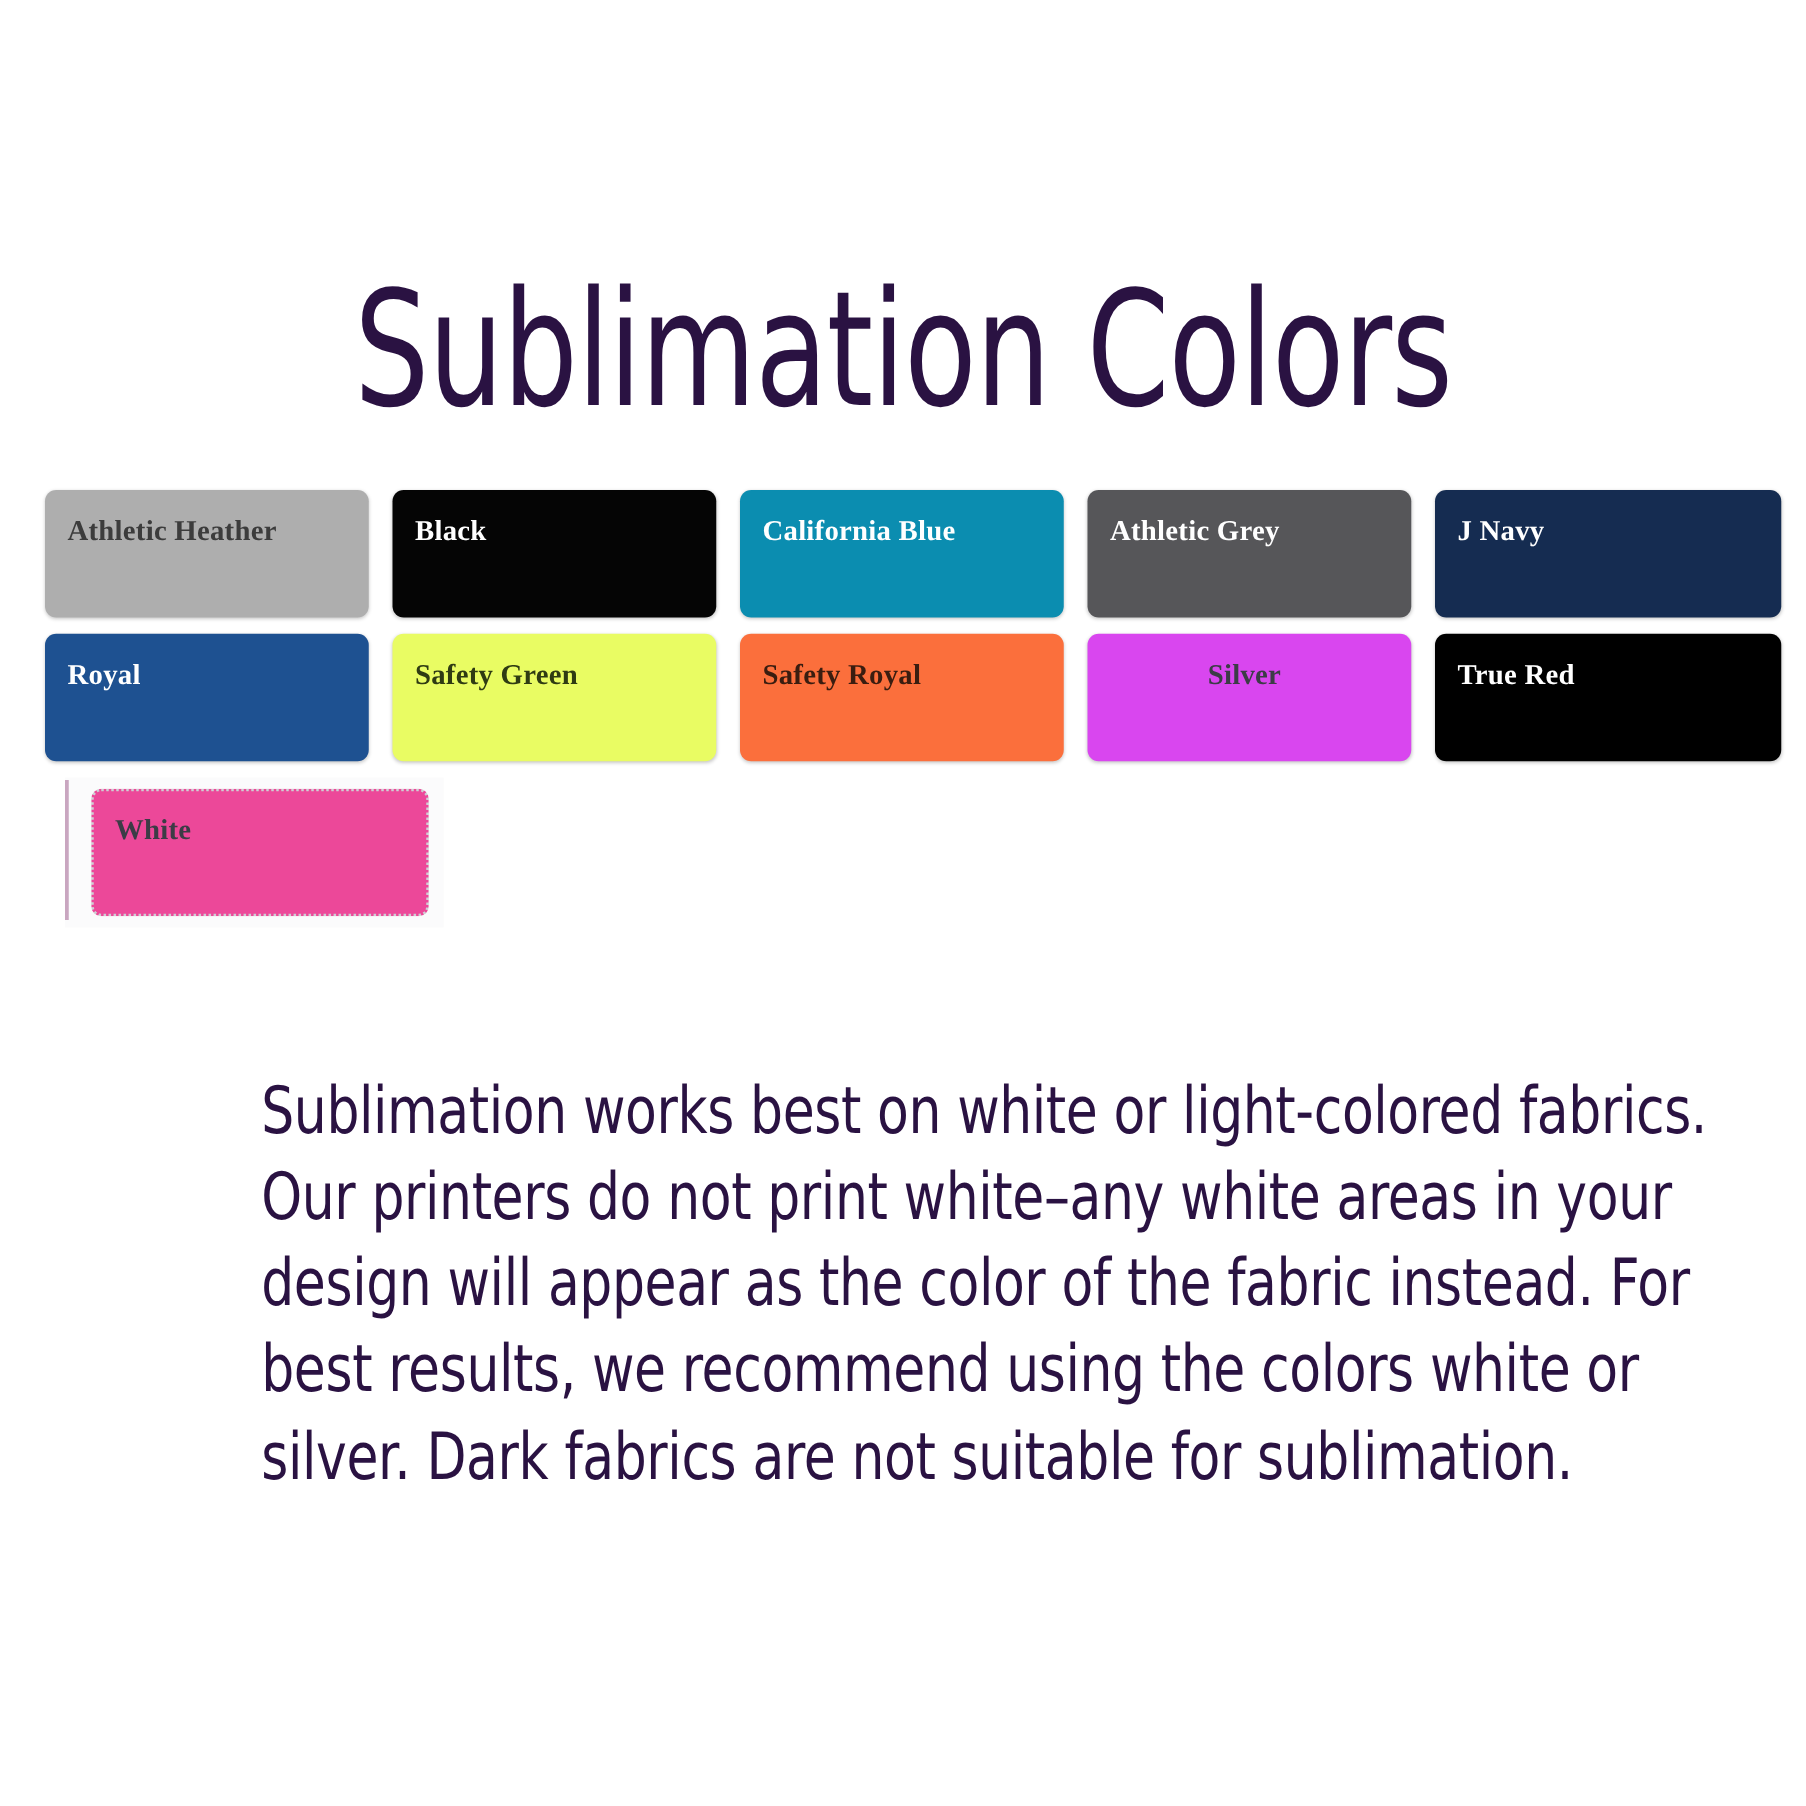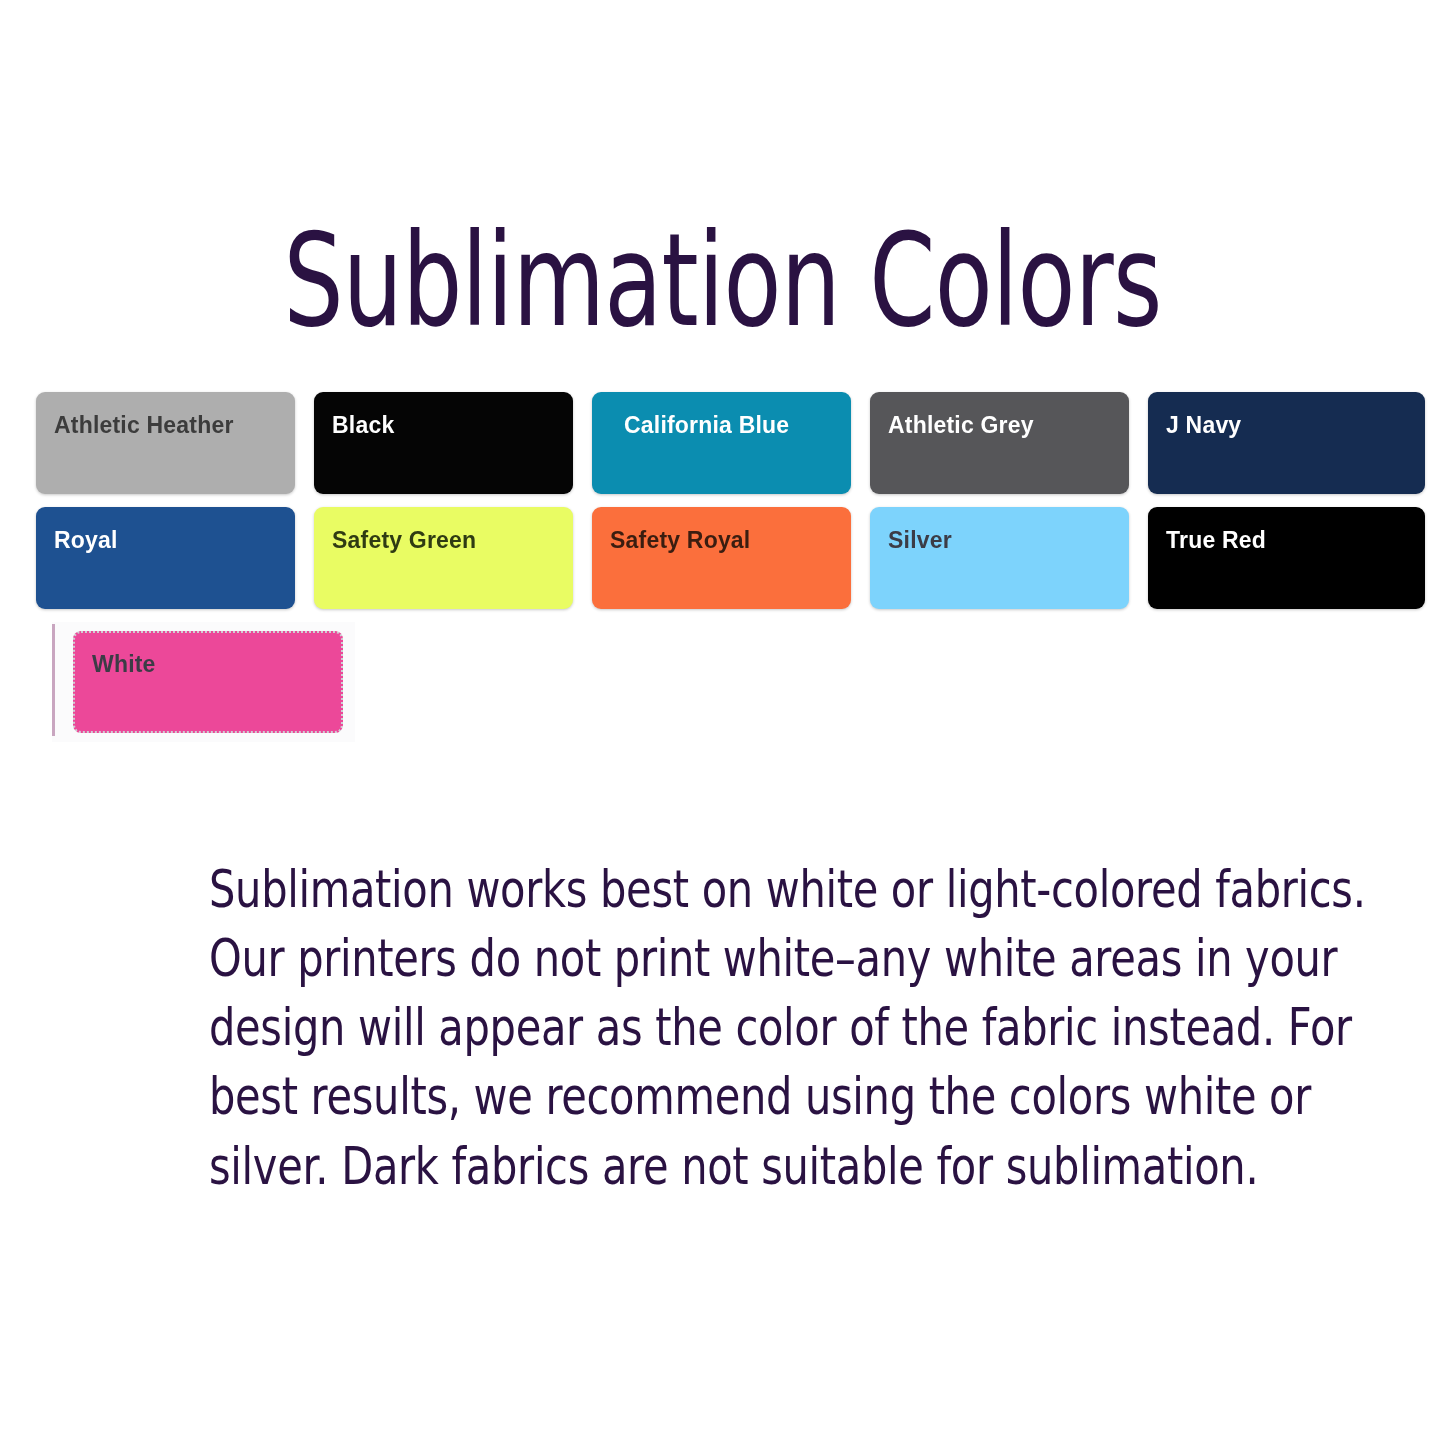--- a/index.html
+++ b/index.html
@@ -62,21 +62,21 @@
     border-radius: 9px;
     box-sizing: border-box;
     margin-right: 19px;
     padding: 17px 0 0 18px;
     position: relative;
     box-shadow: 0 1px 3px rgba(0,0,0,0.22);
     flex: 0 0 auto;
   }
 
   .swatch-label {
-    font-family: Liberation Sans, sans-serif;
+    font-family: Liberation Serif, serif;
     font-size: 23px;
     font-weight: 700;
     line-height: 1.42;
     letter-spacing: 0.2px;
     display: block;
     max-width: 215px;
   }
 
   
   .white-wrap {
@@ -148,41 +148,41 @@
   <div class="swatch-area">
 
     <div class="swatch-row">
       <div class="swatch" style="background: rgb(174, 174, 174);">
         <span class="swatch-label" style="color: rgb(60, 60, 60);">Athletic Heather</span>
       </div>
       <div class="swatch" style="background: rgb(5, 5, 5);">
         <span class="swatch-label" style="color: rgb(255, 255, 255);">Black</span>
       </div>
       <div class="swatch" style="background: rgb(11, 141, 176);">
-        <span class="swatch-label" style="color: rgb(255, 255, 255); margin-left: 14px;">California Blue</span>
+        <span class="swatch-label" style="color: rgb(255, 255, 255);">California Blue</span>
       </div>
       <div class="swatch" style="background: rgb(86, 86, 89);">
         <span class="swatch-label" style="color: rgb(255, 255, 255);">Athletic Grey</span>
       </div>
       <div class="swatch clipped" style="background: rgb(21, 44, 81);">
         <span class="swatch-label" style="color: rgb(255, 255, 255);">J Navy</span>
       </div>
     </div>
 
     <div class="swatch-row">
       <div class="swatch" style="background: rgb(30, 81, 145);">
         <span class="swatch-label" style="color: rgb(255, 255, 255);">Royal</span>
       </div>
       <div class="swatch" style="background: rgb(233, 252, 99);">
         <span class="swatch-label" style="color: rgb(47, 59, 19);">Safety Green</span>
       </div>
       <div class="swatch" style="background: rgb(251, 111, 60);">
         <span class="swatch-label" style="color: rgb(58, 29, 16);">Safety Royal</span>
       </div>
-      <div class="swatch" style="background: #7dd3fc;">
+      <div class="swatch" style="background: #d946ef; text-align: center;">
         <span class="swatch-label" style="color: rgb(60, 60, 70);">Silver</span>
       </div>
       <div class="swatch clipped" style="background: #000000;">
         <span class="swatch-label" style="color: rgb(255, 255, 255);">True Red</span>
       </div>
     </div>
 
     <div class="swatch-row">
       <div class="white-wrap">
         <div class="swatch swatch-white">

